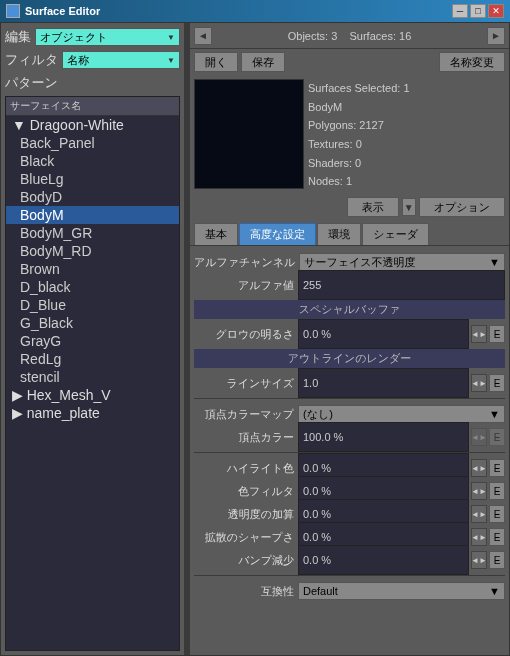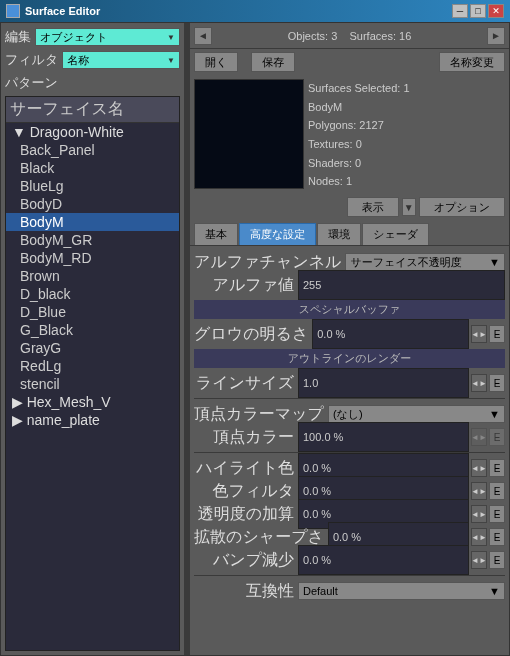--- a/index.html
+++ b/index.html
@@ -100,21 +100,21 @@
       flex: 1;
       background: #2a2a3a;
       border: 1px solid #222;
       overflow-y: auto;
       overflow-x: hidden;
     }
     .surface-list-header {
       background: #4a4a5a;
       color: #ccc;
       padding: 2px 4px;
-      font-size: 16px;
+      font-size: 10px;
       border-bottom: 1px solid #333;
     }
     .tree-group {
       padding: 0;
     }
     .tree-item {
       display: flex;
       align-items: center;
       height: 18px;
       padding-left: 6px;
@@ -164,21 +164,21 @@
     }
     .toolbar-info {
       flex: 1;
       color: #ccc;
       font-size: 11px;
       text-align: center;
     }
 
     .action-bar {
       display: flex;
-      gap: 13px;
+      gap: 3px;
       padding: 3px 4px;
       background: #5a5a5a;
     }
     .action-btn {
       background: #888;
       border: 1px solid #555;
       height: 20px;
       padding: 0 10px;
       font-size: 11px;
       color: #000;
@@ -249,21 +249,21 @@
     }
 
     .setting-row {
       display: flex;
       align-items: center;
       height: 20px;
       gap: 4px;
     }
     .setting-label {
       color: #ddd;
-      font-size: 16px;
+      font-size: 11px;
       text-align: right;
       white-space: nowrap;
       min-width: 100px;
     }
     .setting-control {
       flex: 1;
       display: flex;
       align-items: center;
       gap: 2px;
     }

